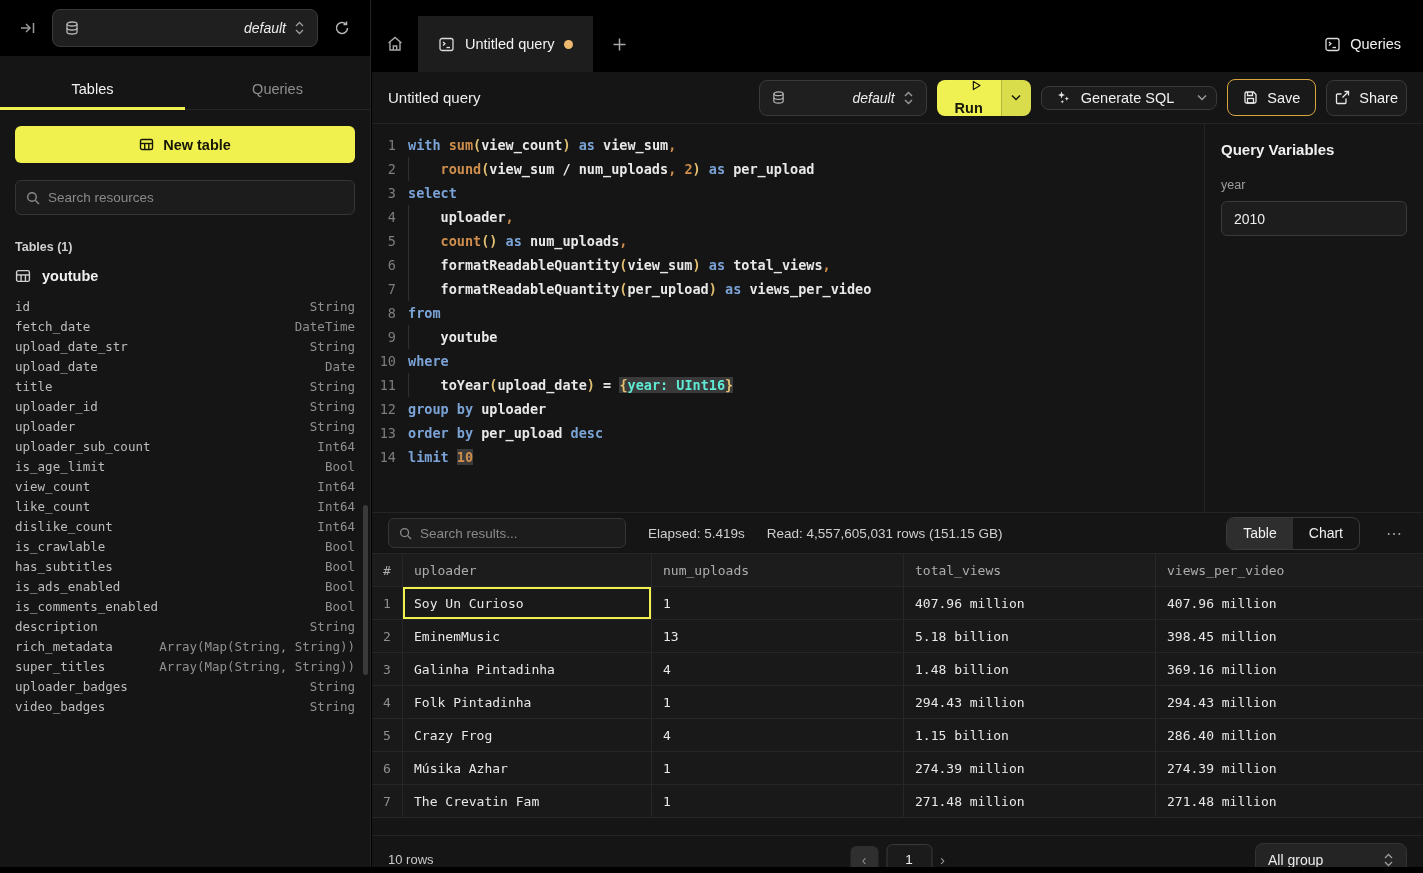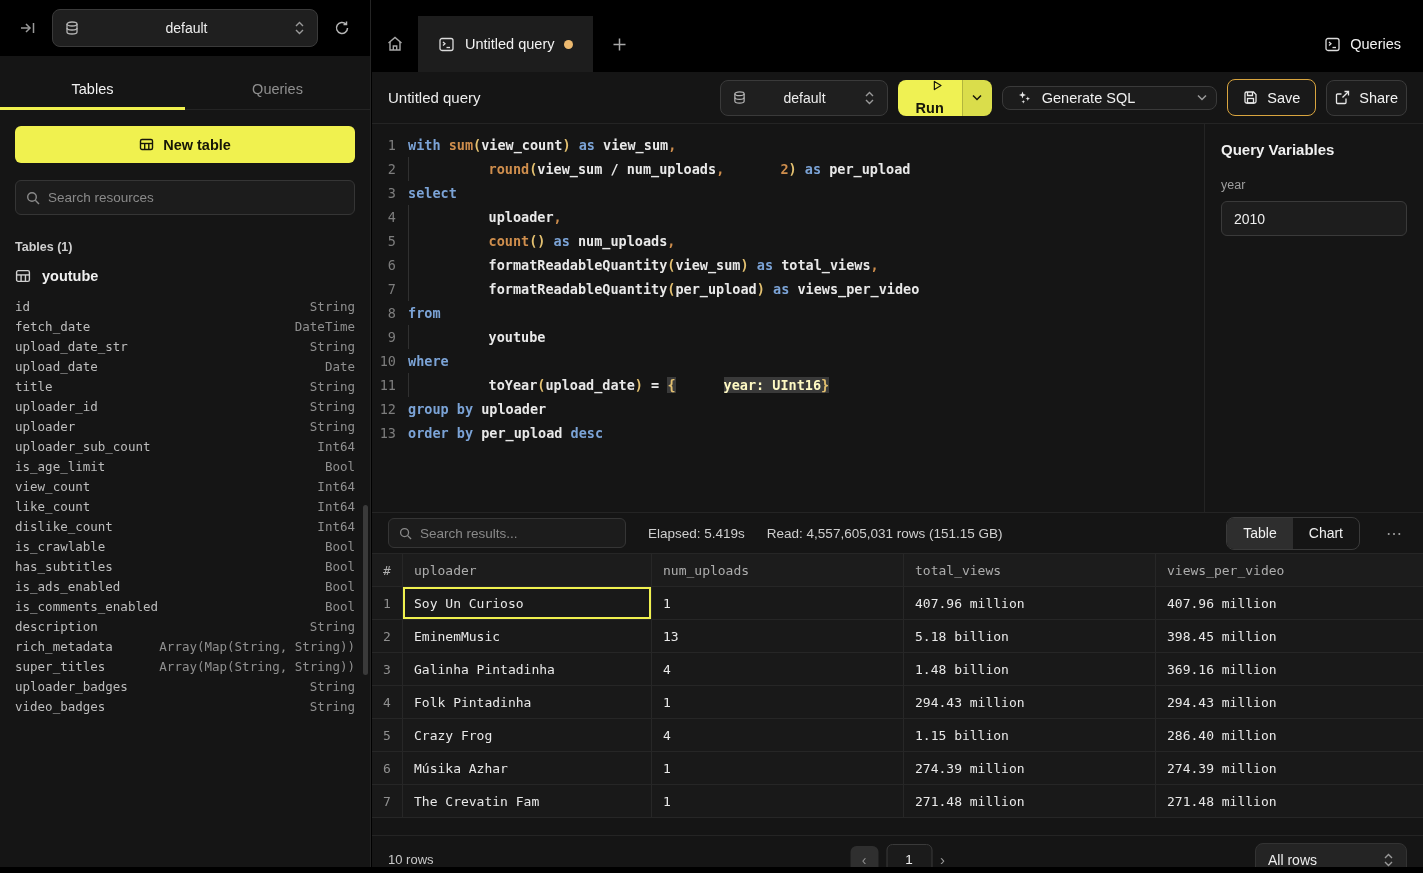--- a/index.html
+++ b/index.html
@@ -10,21 +10,21 @@
     font-family:"Liberation Sans", sans-serif; font-size:14px;
   }
   .mono { font-family:"DejaVu Sans Mono", monospace; }
 
   
   .sidebar { position:absolute; left:0; top:0; width:371px; height:867px; background:#151515; border-right:1px solid #242424; display:flex; flex-direction:column; }
   .sb-top { height:56px; background:#000; display:flex; align-items:center; gap:10px; padding:0 14px; }
   .icon-btn { display:flex; align-items:center; justify-content:center; width:28px; height:28px; border-radius:6px; cursor:pointer; background:transparent; border:none; }
   .select { display:flex; align-items:center; gap:8px; background:#1f1f1f; border:1px solid #3a3a3a; border-radius:8px; height:38px; padding:0 12px; color:#ededed; cursor:pointer; }
   .sb-top .select { flex:1; }
-  .select .grow { flex:1; text-align:center; font-size:14px; }
+  .select .grow { flex:1; text-align:right; font-size:14px;font-style:italic; }
   .sb-tabs { height:54px; display:flex; background:#151515; border-bottom:1px solid #242424; }
   .sb-tab { flex:1; display:flex; align-items:center; justify-content:center; font-size:14.5px; color:#8f8f8f; position:relative; cursor:pointer;margin-top:12px; }
   .sb-tab.active { color:#f2f2f2; }
   .sb-tab.active::after { content:""; position:absolute; left:0; right:0; bottom:-1px; height:3px; background:#f0f14f; }
   .sb-body { flex:1; padding:16px 15px 0 15px; overflow:hidden; position:relative; }
   .new-table-btn { width:100%; height:37px; background:#f0f14f; color:#161607; border:none; border-radius:6px; font-size:14.5px; font-weight:600; display:flex; align-items:center; justify-content:center; gap:9px; cursor:pointer; font-family:"Liberation Sans",sans-serif; }
   .search-box { margin-top:17px; height:35px; background:#1c1c1c; border:1px solid #353535; border-radius:6px; display:flex; align-items:center; gap:8px; padding:8px 10px; }
   .search-box input { flex:1; background:transparent; border:none; outline:none; color:#d6d6d6; font-size:13.5px; font-family:"Liberation Sans",sans-serif; }
   .search-box input::placeholder { color:#8a8a8a; }
   .sb-section-label { margin-top:25px; font-size:12.5px; font-weight:700; color:#cfcfcf; }
@@ -46,37 +46,37 @@
   .tab-add { width:52px; height:56px; display:flex; align-items:center; justify-content:center; cursor:pointer; background:transparent; border:none; }
   .tabbar-spacer { flex:1; }
   .queries-btn { display:flex; align-items:center; gap:9px; color:#f2f2f2; font-size:14.5px; background:transparent; border:none; cursor:pointer; padding:0 22px; height:56px; font-family:"Liberation Sans",sans-serif; }
 
   .toolbar { height:52px; background:#151515; border-bottom:1px solid #242424; display:flex; align-items:center; padding:0 16px; gap:10px; flex:0 0 auto; }
   .toolbar-title { font-size:15px; color:#ededed; flex:1; }
   .toolbar .select { height:36px; width:168px; }
   .run-split { display:flex; height:36px; border-radius:8px; overflow:hidden; cursor:pointer; }
   .run-main { display:flex; align-items:flex-end; gap:9px; padding:0 18px; background:#eff153; color:#17170a; font-size:14.5px; font-weight:600; border:none; cursor:pointer; font-family:"Liberation Sans",sans-serif;flex-direction:column; }
   .run-caret { width:30px; display:flex; align-items:center; justify-content:center; background:#dadd4b; border:none; border-left:1px solid rgba(0,0,0,.18); cursor:pointer; }
-  .gen-btn { display:flex; align-items:center; height:24px; background:#1c1c1c; border:1px solid #3a3a3a; border-radius:8px; cursor:pointer; color:#f0f0f0;gap:39px; }
+  .gen-btn { display:flex; align-items:center; height:24px; background:#1c1c1c; border:1px solid #3a3a3a; border-radius:8px; cursor:pointer; color:#f0f0f0; }
   .gen-main { display:flex; align-items:center; gap:10px; padding:0 14px; font-size:14.5px; }
   .gen-caret { width:28px; align-self:stretch; display:flex; align-items:center; justify-content:center; }
   .save-btn { display:flex; align-items:center; gap:9px; height:37px; padding:0 15px; background:#191919; border:1.5px solid #d9a53f; border-radius:8px; color:#f2f2f2; font-size:14.5px; cursor:pointer; font-family:"Liberation Sans",sans-serif; }
   .share-btn { display:flex; align-items:center; gap:9px; height:36px; padding:0 8px; background:#1c1c1c; border:1px solid #3a3a3a; border-radius:8px; color:#f2f2f2; font-size:14.5px; cursor:pointer; font-family:"Liberation Sans",sans-serif; }
 
   
   .workspace { height:388px; display:flex; flex:0 0 auto; }
   .editor { flex:1; padding-top:9px; overflow:hidden; }
   .ed-line { display:flex; height:24px; line-height:24px; font-family:"DejaVu Sans Mono",monospace; font-size:13.5px; font-weight:700; white-space:pre; }
   .ed-ln { width:36px; text-align:right; padding-right:12px; color:#7d7d7d; font-weight:400; flex:0 0 auto; }
   .ed-lc { position:relative; }
   .ed-lc.guide::before { content:""; position:absolute; left:0; top:0; bottom:0; border-left:1px solid #303030; }
   .tok-kw { color:#7ba3d6; }
   .tok-fn { color:#cf8e4d; }
   .tok-id { color:#e8e8e8; }
-  .tok-pl { color:#fef9c3;margin-left:48px; }
+  .tok-pl { color:#5eead4; }
   .tok-op { color:#e8e8e8; }
   .tok-pu { color:#cf8e4d; }
   .tok-pr { color:#e3c070; }
   .tok-num { color:#cf8e4d; }
   .hl { background:#3a3a3a; }
   .qvpanel { width:219px; border-left:1px solid #242424; padding:17px 16px 0 16px; flex:0 0 auto; }
   .qv-title { font-size:15px; font-weight:600; color:#f0f0f0; }
   .qv-label { margin-top:20px; font-size:12.5px; color:#9e9e9e; }
   .qv-input { margin-top:9px; width:100%; height:35px; background:#1d1d1d; border:1px solid #3a3a3a; border-radius:6px; color:#ededed; font-size:14px; padding:0 12px; font-family:"Liberation Sans",sans-serif; }
 
@@ -381,20 +381,21 @@
             <div class="ed-line"><span class="ed-ln">4</span><span class="ed-lc guide"><span class="tok-pl">    </span><span class="tok-id">uploader</span><span class="tok-pu">,</span></span></div>
             <div class="ed-line"><span class="ed-ln">5</span><span class="ed-lc guide"><span class="tok-pl">    </span><span class="tok-fn">count</span><span class="tok-pr">()</span><span class="tok-kw"> as </span><span class="tok-id">num_uploads</span><span class="tok-pu">,</span></span></div>
             <div class="ed-line"><span class="ed-ln">6</span><span class="ed-lc guide"><span class="tok-pl">    </span><span class="tok-id">formatReadableQuantity</span><span class="tok-pr">(</span><span class="tok-id">view_sum</span><span class="tok-pr">)</span><span class="tok-kw"> as </span><span class="tok-id">total_views</span><span class="tok-pu">,</span></span></div>
             <div class="ed-line"><span class="ed-ln">7</span><span class="ed-lc guide"><span class="tok-pl">    </span><span class="tok-id">formatReadableQuantity</span><span class="tok-pr">(</span><span class="tok-id">per_upload</span><span class="tok-pr">)</span><span class="tok-kw"> as </span><span class="tok-id">views_per_video</span></span></div>
             <div class="ed-line"><span class="ed-ln">8</span><span class="ed-lc"><span class="tok-kw">from</span></span></div>
             <div class="ed-line"><span class="ed-ln">9</span><span class="ed-lc guide"><span class="tok-pl">    </span><span class="tok-id">youtube</span></span></div>
             <div class="ed-line"><span class="ed-ln">10</span><span class="ed-lc"><span class="tok-kw">where</span></span></div>
             <div class="ed-line"><span class="ed-ln">11</span><span class="ed-lc guide"><span class="tok-pl">    </span><span class="tok-id">toYear</span><span class="tok-pr">(</span><span class="tok-id">upload_date</span><span class="tok-pr">)</span><span class="tok-op"> = </span><span class="tok-pr hl">{</span><span class="tok-pl hl">year: UInt16</span><span class="tok-pr hl">}</span></span></div>
             <div class="ed-line"><span class="ed-ln">12</span><span class="ed-lc"><span class="tok-kw">group by </span><span class="tok-id">uploader</span></span></div>
             <div class="ed-line"><span class="ed-ln">13</span><span class="ed-lc"><span class="tok-kw">order by </span><span class="tok-id">per_upload</span><span class="tok-kw"> desc</span></span></div>
+            <div class="ed-line"><span class="ed-ln">14</span><span class="ed-lc"><span class="tok-kw">limit </span><span class="tok-num hl">10</span></span></div>
           </div>
       </div>
       <div class="qvpanel">
         <div class="qv-title">Query Variables</div>
         <div class="qv-label">year</div>
         <input class="qv-input" value="2010" style="">
       </div>
     </div>
 
     <div class="results-toolbar">
@@ -476,21 +477,21 @@
     <div class="rt-fill"></div>
 
     <div class="results-footer">
       <span class="row-count">10 rows</span>
       <div class="pager">
         <button class="pg-prev">‹</button>
         <input class="pg-box" value="1" style="">
         <button class="pg-next">›</button>
       </div>
       <div class="select pagesize">
-        <span>All rows</span>
+        <span>All group</span>
         <svg width="11" height="14" viewBox="0 0 11 14" fill="none" stroke="#9a9a9a" stroke-width="1.4">
           <polyline points="2,5 5.5,1.5 9,5"></polyline>
             <polyline points="2,9 5.5,12.5 9,9"></polyline>
         </svg>
       </div>
     </div>
   </div>
 
   <div class="bottom-strip"></div>
 </div>

